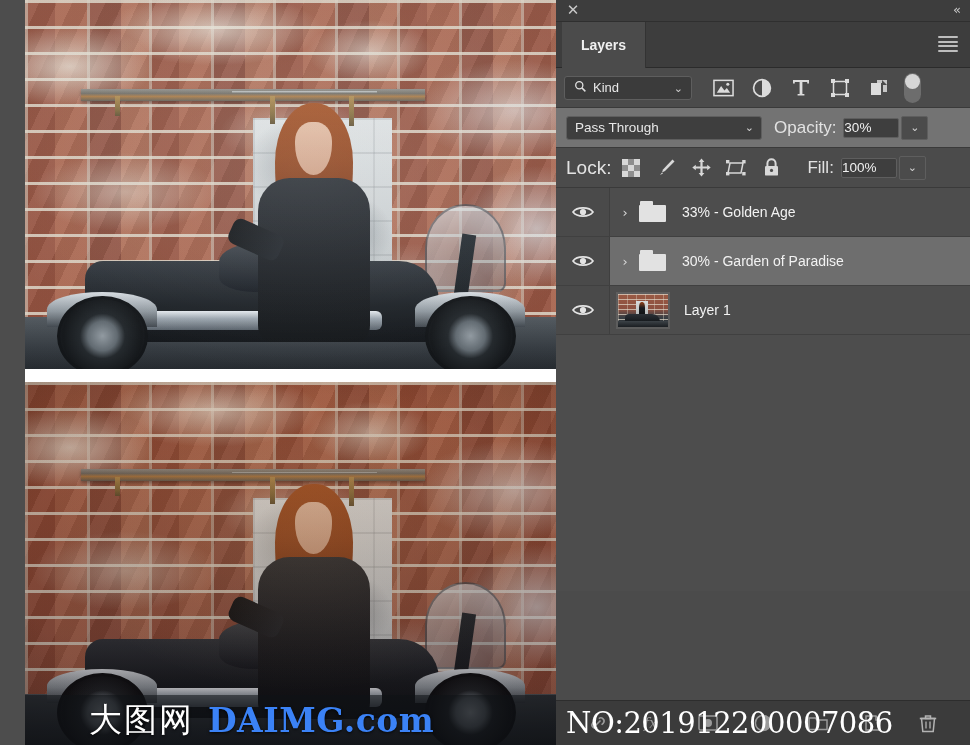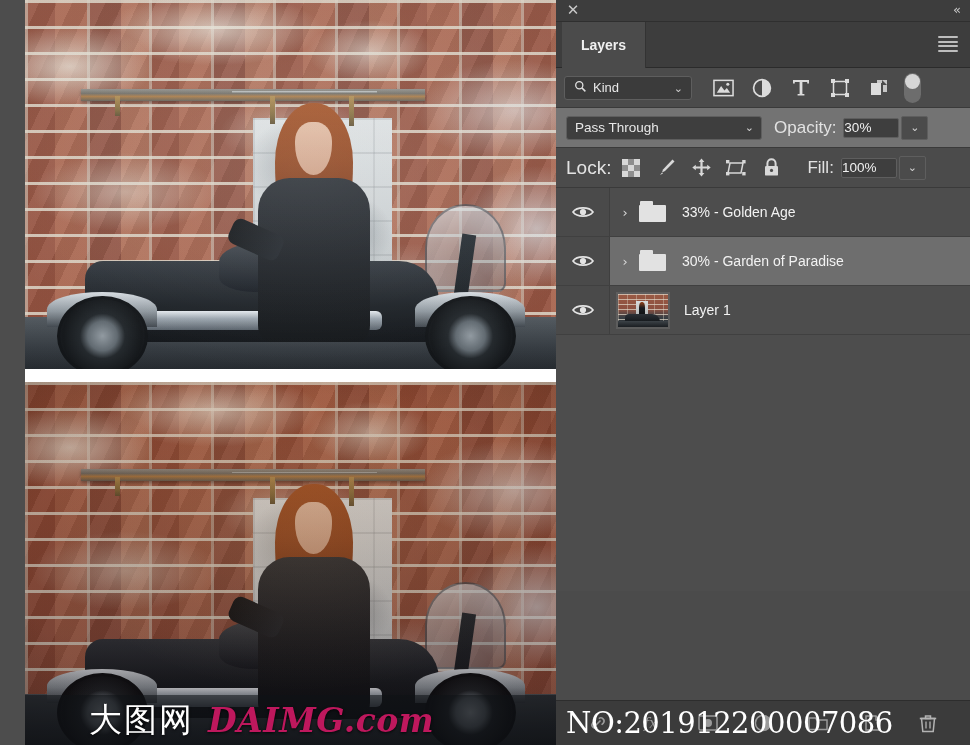--- a/index.html
+++ b/index.html
@@ -204,21 +204,21 @@
     background: rgba(14,18,22,0.55);
     display: flex; align-items: center; padding-left: 64px; gap: 14px;
   }
   .wm-cn {
     font-family: "DejaVu Sans", sans-serif;
     font-size: 33px; color: #ffffff; letter-spacing: 2px;
     text-shadow: 0 1px 3px rgba(0,0,0,0.8);
   }
   .wm-en {
     font-family: "DejaVu Serif", serif;
-    font-size: 33px; color: #be185d; font-style: italic; font-weight: 700;
+    font-size: 33px; color: #3b82f6; font-weight: 700;
     letter-spacing: 0.5px;
     text-shadow: 0 1px 3px rgba(0,0,0,0.8);
   }
 
   
   .panel {
     position: absolute; left: 556px; top: 0;
     width: 414px; height: 745px;
     background: #4b4b4b;
     color: #e6e6e6;

